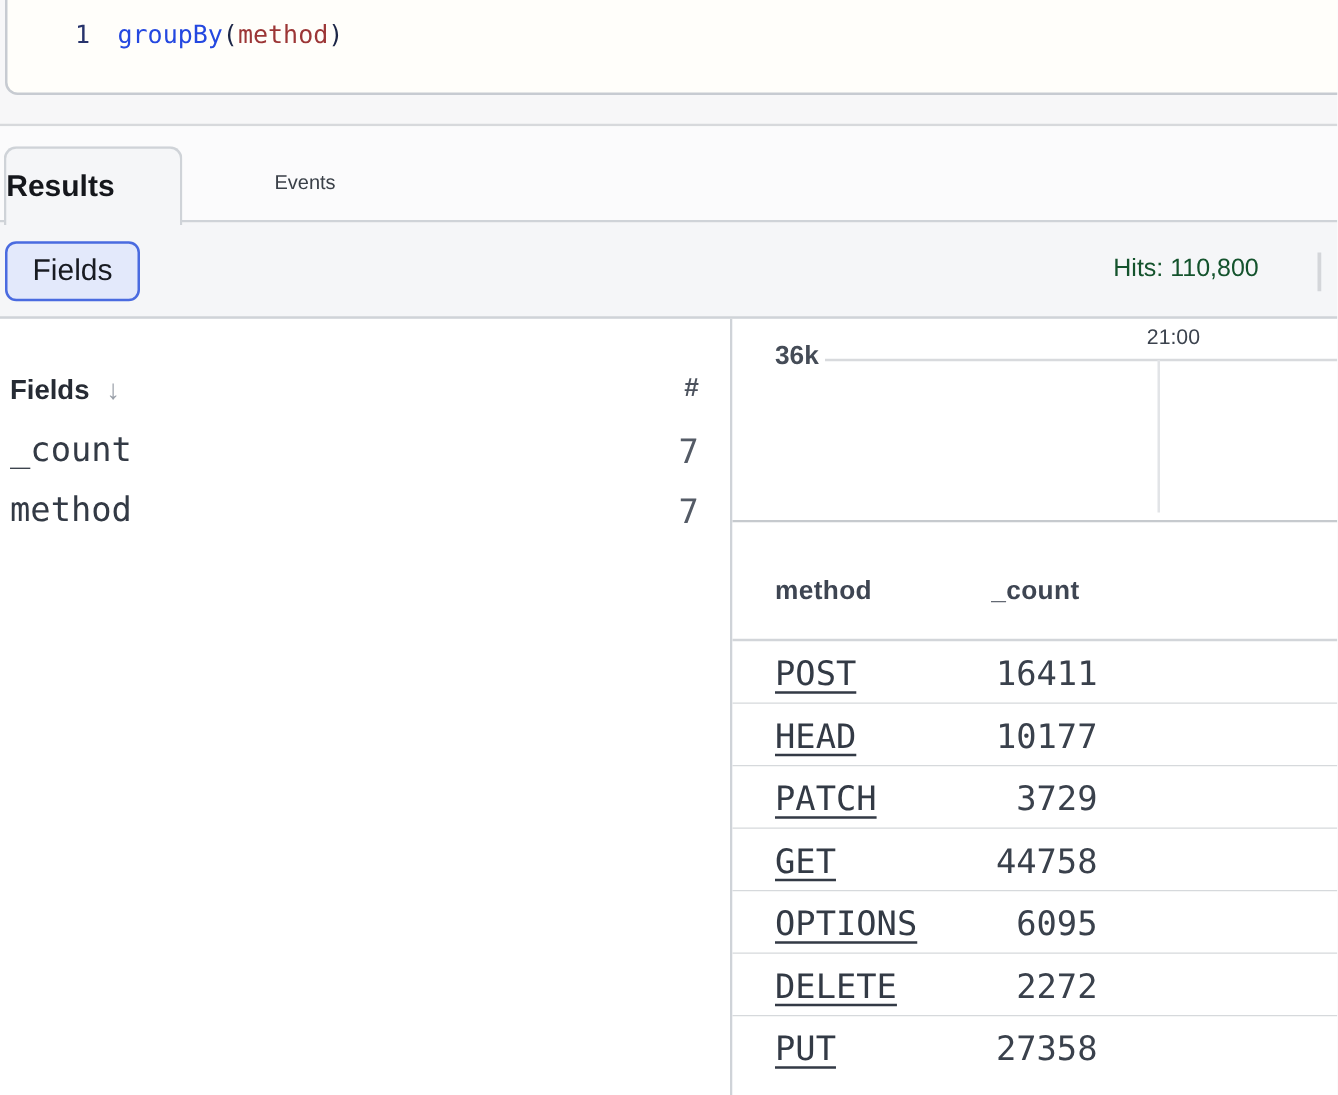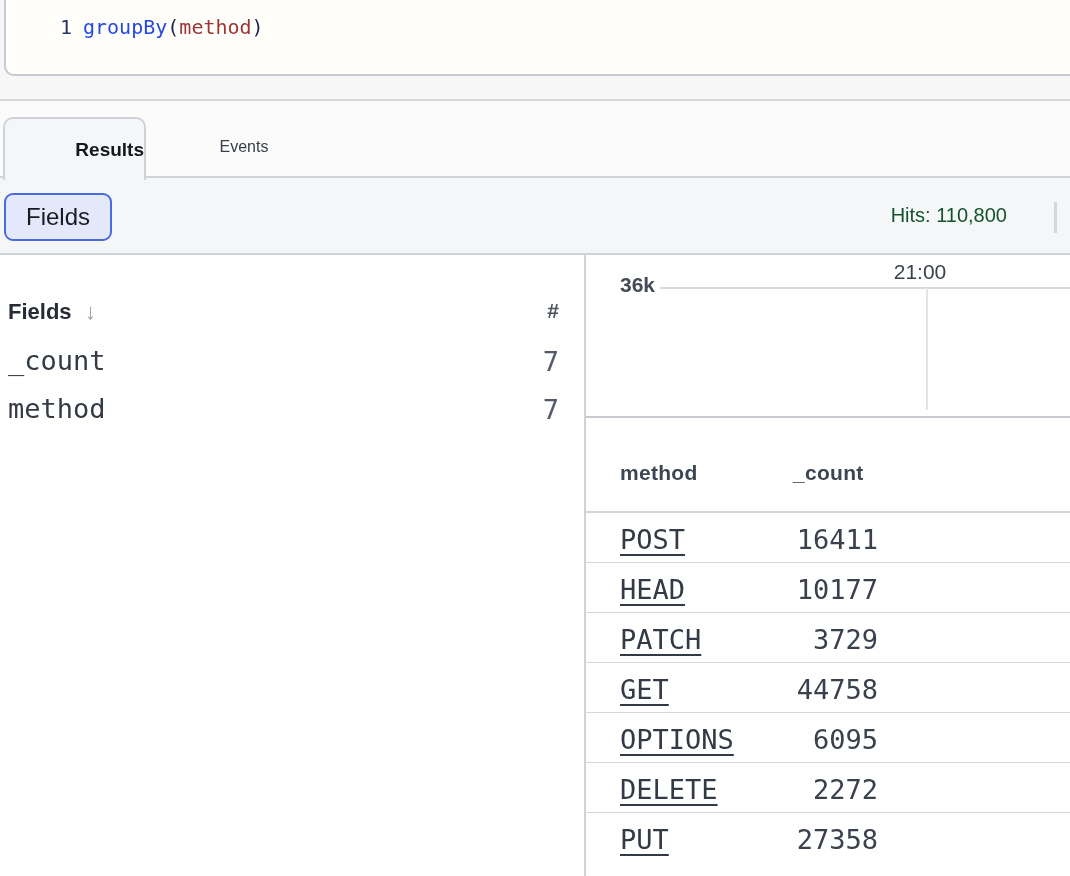--- a/index.html
+++ b/index.html
@@ -16,42 +16,42 @@
   .editor {
     position:absolute; left:4px; top:-14px; width:1080px; height:90px;
     background:#fffefa; border:2px solid #c7cbd1; border-radius:10px;
   }
   .code-line {
     position:absolute; left:0; top:26px; width:100%;
     display:flex; align-items:baseline;
     font-size:20px; line-height:26px;
   }
   .gutter { width:66px; text-align:right; color:#27336b; }
-  .code { margin-left:11px; color:#1c2647; }
+  .code { margin-left:22px; color:#1c2647; }
   .tok-fn  { color:#2448e0; }
   .tok-pn  { color:#1c2647; }
   .tok-arg { color:#9c3636; }
 
   
   .band {
     position:absolute; left:0; top:76px; width:1070px; height:25px;
     background:#f7f7f8; border-bottom:2px solid #d7d9dc;
   }
 
   
   .tabbar {
     position:absolute; left:0; top:101px; width:1070px; height:77px;
     background:#fbfbfc; border-bottom:2px solid #cfd3d8;
   }
   .tab-results {
     position:absolute; left:3px; top:16px; width:143px; height:63px;
     background:#f5f6f8; border:2px solid #cfd3d8; border-bottom:none;
     border-radius:10px 10px 0 0; z-index:2;
-    display:flex; align-items:center; justify-content:flex-end;
-    font-size:19px; font-weight:bold; color:#15171c;
+    display:flex; align-items:center; justify-content:flex-start;
+    font-size:24px; font-weight:bold; color:#15171c;
   }
   .tab-events {
     position:absolute; left:178px; top:16px; width:132px; height:59px;
     display:flex; align-items:center; justify-content:center;
     font-size:16px; color:#3a4048; cursor:pointer;
   }
 
   
   .toolbar {
     position:absolute; left:0; top:178px; width:1070px; height:77px;
@@ -84,21 +84,21 @@
   .fp-name  { font-size:27px; color:#333a45; }
   .fp-count { position:absolute; right:0; top:1px; font-size:27px; color:#545b66; }
 
   
   .chart {
     position:absolute; left:586px; top:255px; width:484px; height:163px;
     background:#ffffff; border-bottom:2px solid #c6cace; cursor:crosshair;
   }
   .x-tick {
     position:absolute; left:294px; top:5px; width:80px;
-    text-align:center; font-size:21px; color:#3b424d;
+    text-align:right; font-size:17px; color:#3b424d;
   }
   .y-tick { position:absolute; left:34px; top:18px; font-size:21px; color:#454c57;font-weight:bold; }
   .h-grid { position:absolute; left:74px; top:32px; width:410px; height:2px; background:#d8dadd; }
   .v-grid { position:absolute; left:340px; top:33px; width:2px; height:122px; background:#e2e4e7; }
 
   
   .rtable {
     position:absolute; left:586px; top:418px; width:484px; height:458px;
     background:#ffffff; font-size:27px;
   }

